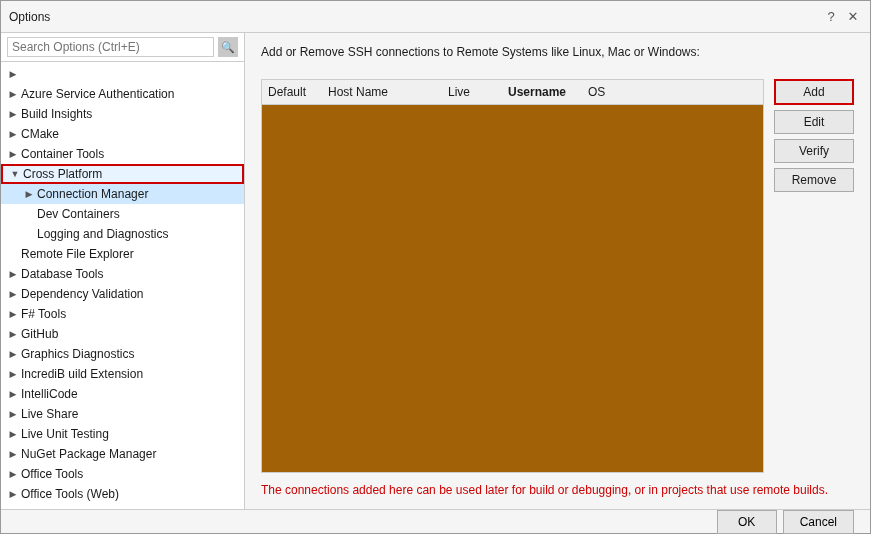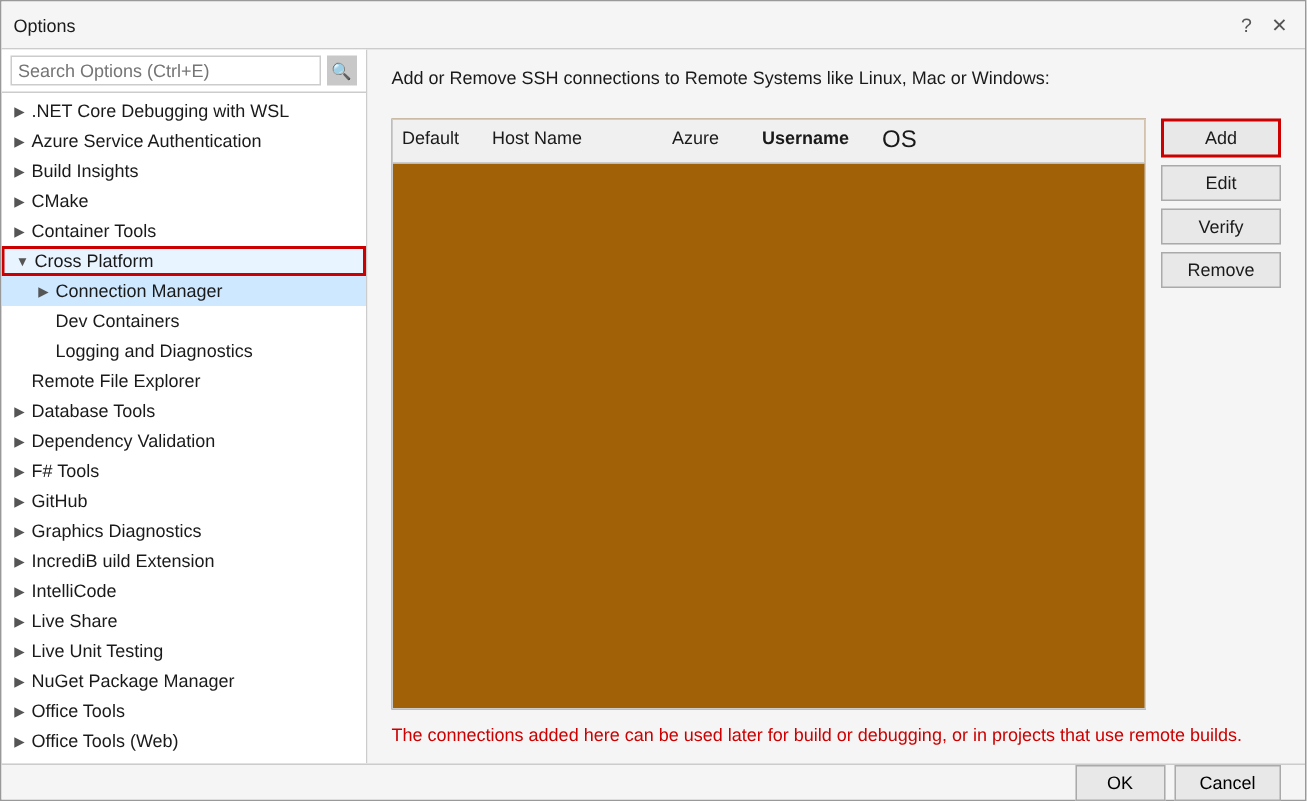--- a/index.html
+++ b/index.html
@@ -162,21 +162,21 @@
     .table-header {
       display: flex;
       background: #f0f0f0;
       border-bottom: 1px solid #ccc;
       padding: 3px 0;
     }
     .col-default { width: 60px; padding: 2px 6px; font-size: 12px; color: #1a1a1a; }
     .col-hostname { width: 120px; padding: 2px 6px; font-size: 12px; color: #1a1a1a; }
     .col-port { width: 60px; padding: 2px 6px; font-size: 12px; color: #1a1a1a; }
     .col-username { width: 80px; padding: 2px 6px; font-size: 12px; color: #1a1a1a; font-weight: bold; }
-    .col-os { width: 60px; padding: 2px 6px; font-size: 16px; color: #1a1a1a; }
+    .col-os { width: 60px; padding: 2px 6px; font-size: 12px; color: #1a1a1a; }
     .table-body { flex: 1; }
     .right-buttons {
       display: flex;
       flex-direction: column;
       gap: 5px;
       width: 80px;
     }
     .action-btn {
       background: #e8e8e8;
       border: 1px solid #aaa;
@@ -236,21 +236,20 @@
   <div class="dialog-body">
 
     <div class="left-panel">
       <div class="search-box">
         <input class="search-input" type="text" placeholder="Search Options (Ctrl+E)" style="">
         <button class="search-icon-btn">🔍</button>
       </div>
       <div class="tree-container" id="tree-container">
       <div class="tree-item" style="padding-left: 4px;">
             <span class="expand-icon">▶</span>
-            <span class="tree-label">.NET Core Debugging with WSL</span>
           </div>
           <div class="tree-item" style="padding-left: 4px;">
             <span class="expand-icon">▶</span>
             <span class="tree-label">Azure Service Authentication</span>
           </div>
           <div class="tree-item" style="padding-left: 4px;">
             <span class="expand-icon">▶</span>
             <span class="tree-label">Build Insights</span>
           </div>
           <div class="tree-item" style="padding-left: 4px;">
@@ -332,21 +331,21 @@
         </div>
     </div>
 
     <div class="right-panel">
       <div class="right-description">Add or Remove SSH connections to Remote Systems like Linux, Mac or Windows:</div>
       <div class="content-area">
         <div class="table-area">
           <div class="table-header">
             <div class="col-default">Default</div>
             <div class="col-hostname">Host Name</div>
-            <div class="col-port">Azure</div>
+            <div class="col-port">Live</div>
             <div class="col-username">Username</div>
             <div class="col-os">OS</div>
           </div>
           <div class="table-body"></div>
         </div>
         <div class="right-buttons">
           <button class="action-btn add-btn">Add</button>
           <button class="action-btn">Edit</button>
           <button class="action-btn">Verify</button>
           <button class="action-btn">Remove</button>

